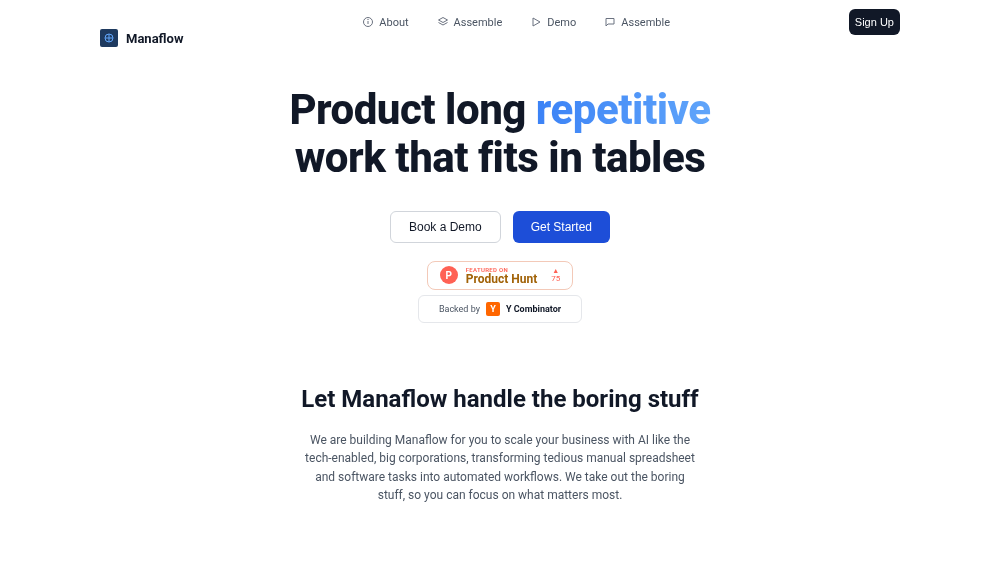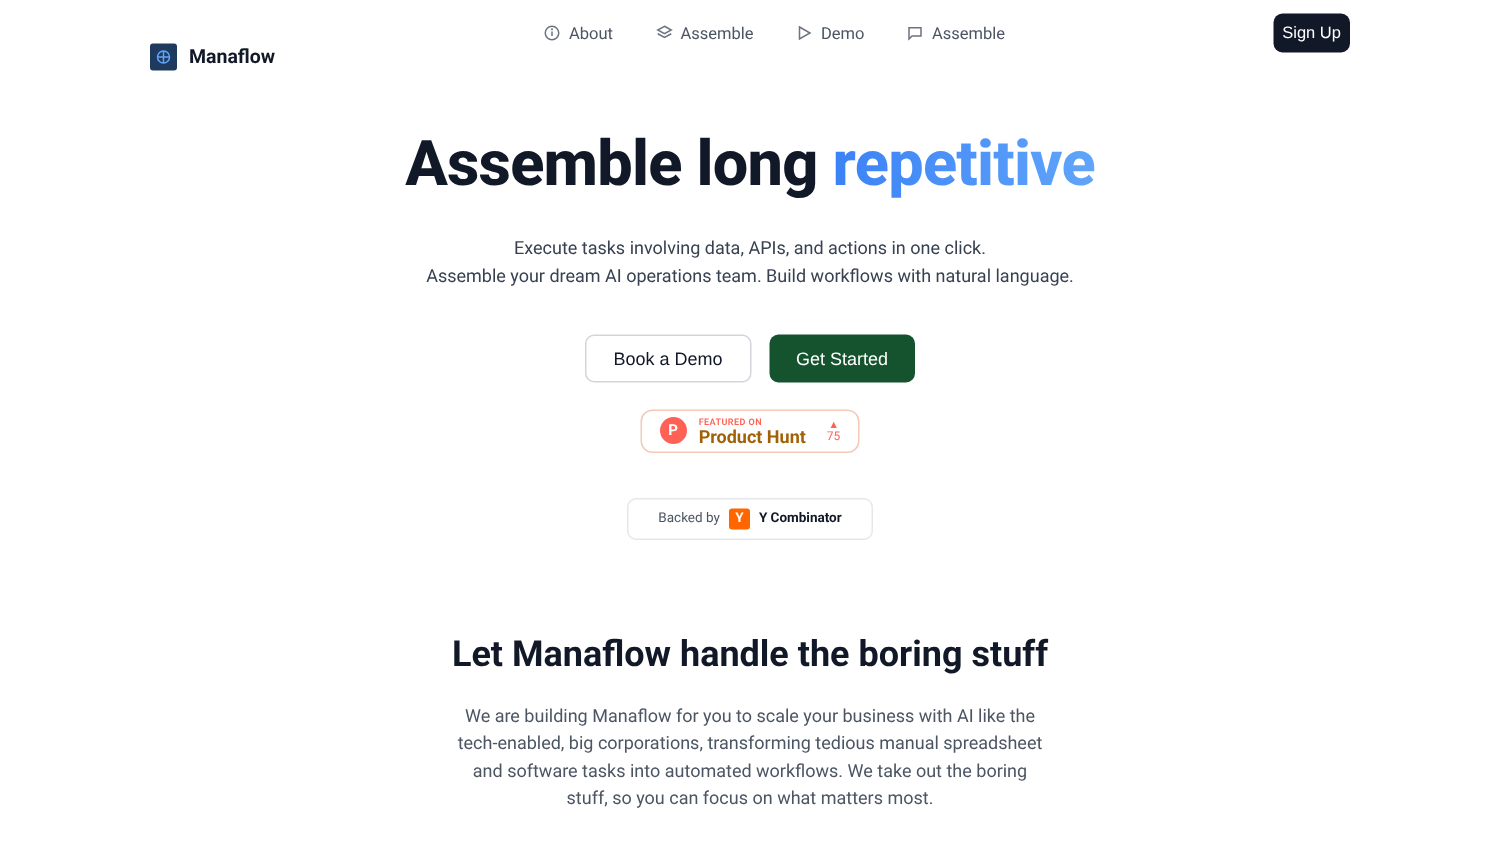--- a/index.html
+++ b/index.html
@@ -107,21 +107,21 @@
     .btn-outline {
       background: #ffffff;
       border: 1px solid #d1d5db;
       border-radius: 6px;
       padding: 8px 18px;
       font-size: 12px;
       color: #111827;
       cursor: pointer;
     }
     .btn-dark {
-      background: #14532d;
+      background: #1d4ed8;
       border: none;
       border-radius: 6px;
       padding: 8px 18px;
       font-size: 12px;
       color: #ffffff;
       cursor: pointer;
     }
     .product-hunt {
       margin-top: 18px;
       display: inline-flex;
@@ -163,21 +163,21 @@
       margin-left: 6px;
       text-align: center;
       color: #ff6154;
       font-size: 8px;
       line-height: 1;
     }
     .ph-upvote .tri {
       font-size: 7px;
     }
     .backed-by {
-      margin-top: 30px;
+      margin-top: 5px;
       display: inline-flex;
       align-items: center;
       gap: 6px;
       border: 1px solid #e5e7eb;
       border-radius: 6px;
       padding: 6px 20px;
       font-size: 9px;
       color: #4b5563;
     }
     .yc-icon {
@@ -263,26 +263,23 @@
       <span>Assemble</span>
     </div>
   </div>
   <div class="nav-right">
     <button class="signup-btn">Sign Up</button>
   </div>
 </nav>
 
 <section class="hero">
   <h1 class="hero-title">
-    <span>Assemble long </span><span class="gradient">repetitive</span><br>
+    <span>Product long </span><span class="gradient">repetitive</span><br>
+    <span>work that fits in tables</span>
   </h1>
-  <div class="hero-sub">
-    <div>Execute tasks involving data, APIs, and actions in one click.</div>
-    <div>Assemble your dream AI operations team. Build workflows with natural language.</div>
-  </div>
   <div class="cta-row">
     <button class="btn-outline">Book a Demo</button>
     <button class="btn-dark">Get Started</button>
   </div>
   <div>
     <div class="product-hunt">
       <span class="ph-circle">P</span>
       <div class="ph-text-wrap">
         <div class="ph-featured">FEATURED ON</div>
         <div class="ph-name">Product Hunt</div>

